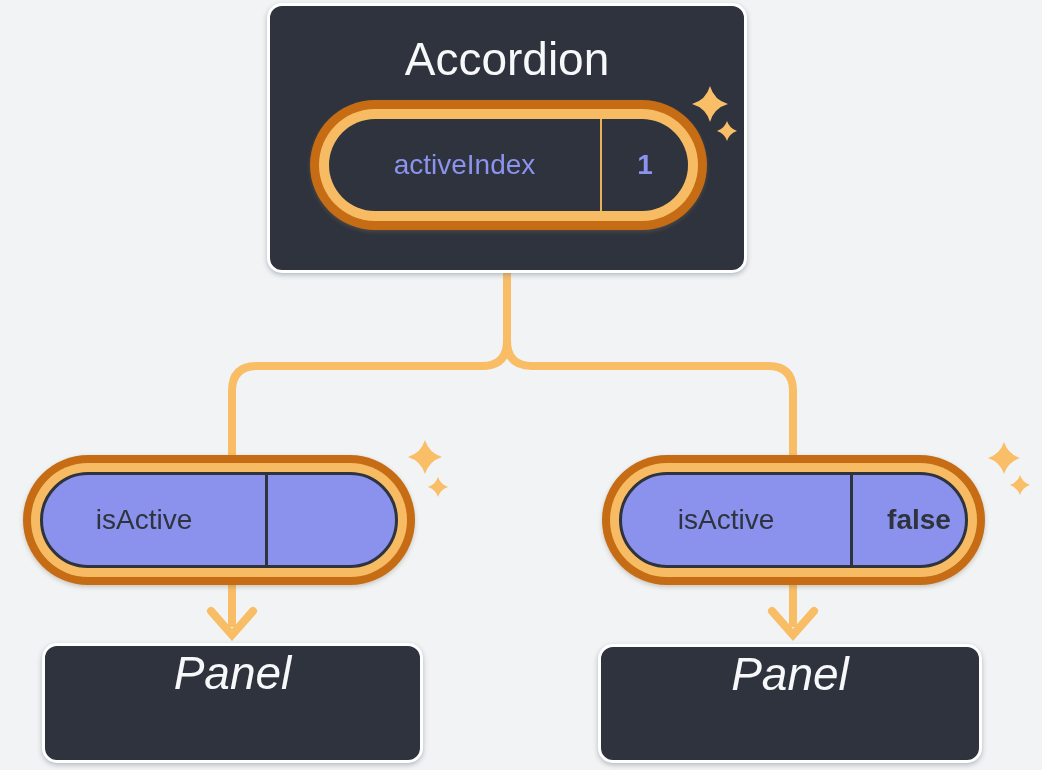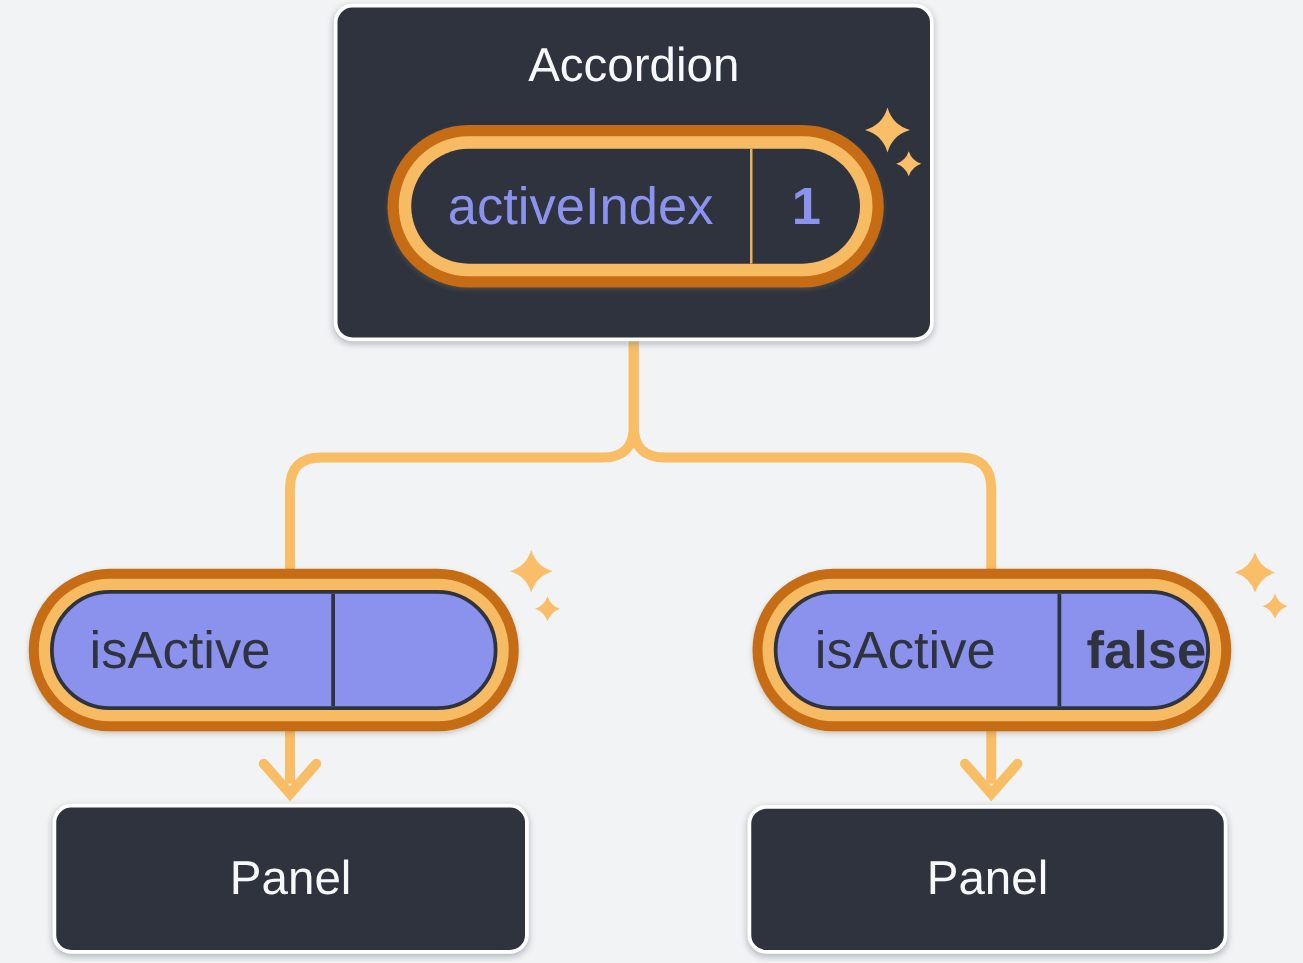--- a/index.html
+++ b/index.html
@@ -14,33 +14,33 @@
   .lines,.sparkles{position:absolute;left:0;top:0;width:1042px;height:770px;pointer-events:none;}
   .lines{z-index:1}
   .sparkles{z-index:6}
   .conn{stroke:var(--connector);stroke-width:8;fill:none;}
   .arrowhead{stroke-linejoin:miter;stroke-linecap:round;}
   .spark{fill:var(--sparkle);}
 
   .node{position:absolute;box-sizing:border-box;background:var(--box_fill);
         border:3px solid var(--box_border);border-radius:15px;z-index:2;
         box-shadow:0 2px 5px rgba(105,115,128,.45);}
-  .node-title{color:var(--text_light);font-size:38px;font-weight:500;text-align:center;}
+  .node-title{color:var(--text_light);font-size:46px;font-weight:500;text-align:center;}
   .accordion-node .node-title{margin-top:26px;}
-  .panel-node{display:flex;align-items:center;justify-content:center;}
+  .panel-node{display:flex;justify-content:center;font-style:italic;}
 
   .pill{position:absolute;z-index:3;background:var(--ring_outer);border-radius:999px;
         box-sizing:border-box;padding:9px;box-shadow:0 2px 4px rgba(130,115,90,.35);}
   .pill-mid{background:var(--ring_inner);border-radius:999px;height:100%;box-sizing:border-box;padding:10px;}
   .pill-core{border-radius:999px;height:100%;box-sizing:border-box;display:flex;align-items:stretch;overflow:hidden;}
   .pill-dark .pill-core{background:var(--box_fill);}
   .pill-purple{padding:8px;}
   .pill-purple .pill-mid{padding:9px;}
   .pill-purple .pill-core{background:var(--purple_fill);border:3px solid var(--dark_text);gap:20px;}
-  .cell{display:flex;align-items:center;justify-content:center;font-size:42px;}
+  .cell{display:flex;align-items:center;justify-content:center;font-size:28px;}
   .cell-value{flex:1;font-weight:700;}
   .pill-dark .cell{color:var(--purple_text);}
   .pill-purple .cell{color:var(--dark_text);}
   .divider{width:2px;}
   .pill-dark .divider{background:var(--divider_orange);}
   .pill-purple .divider{width:3px;background:var(--dark_text);}
 
   
   .accordion-node{left:267px;top:3px;width:480px;height:270px;}
   .state-pill{left:310px;top:100px;width:397px;height:130px;}

